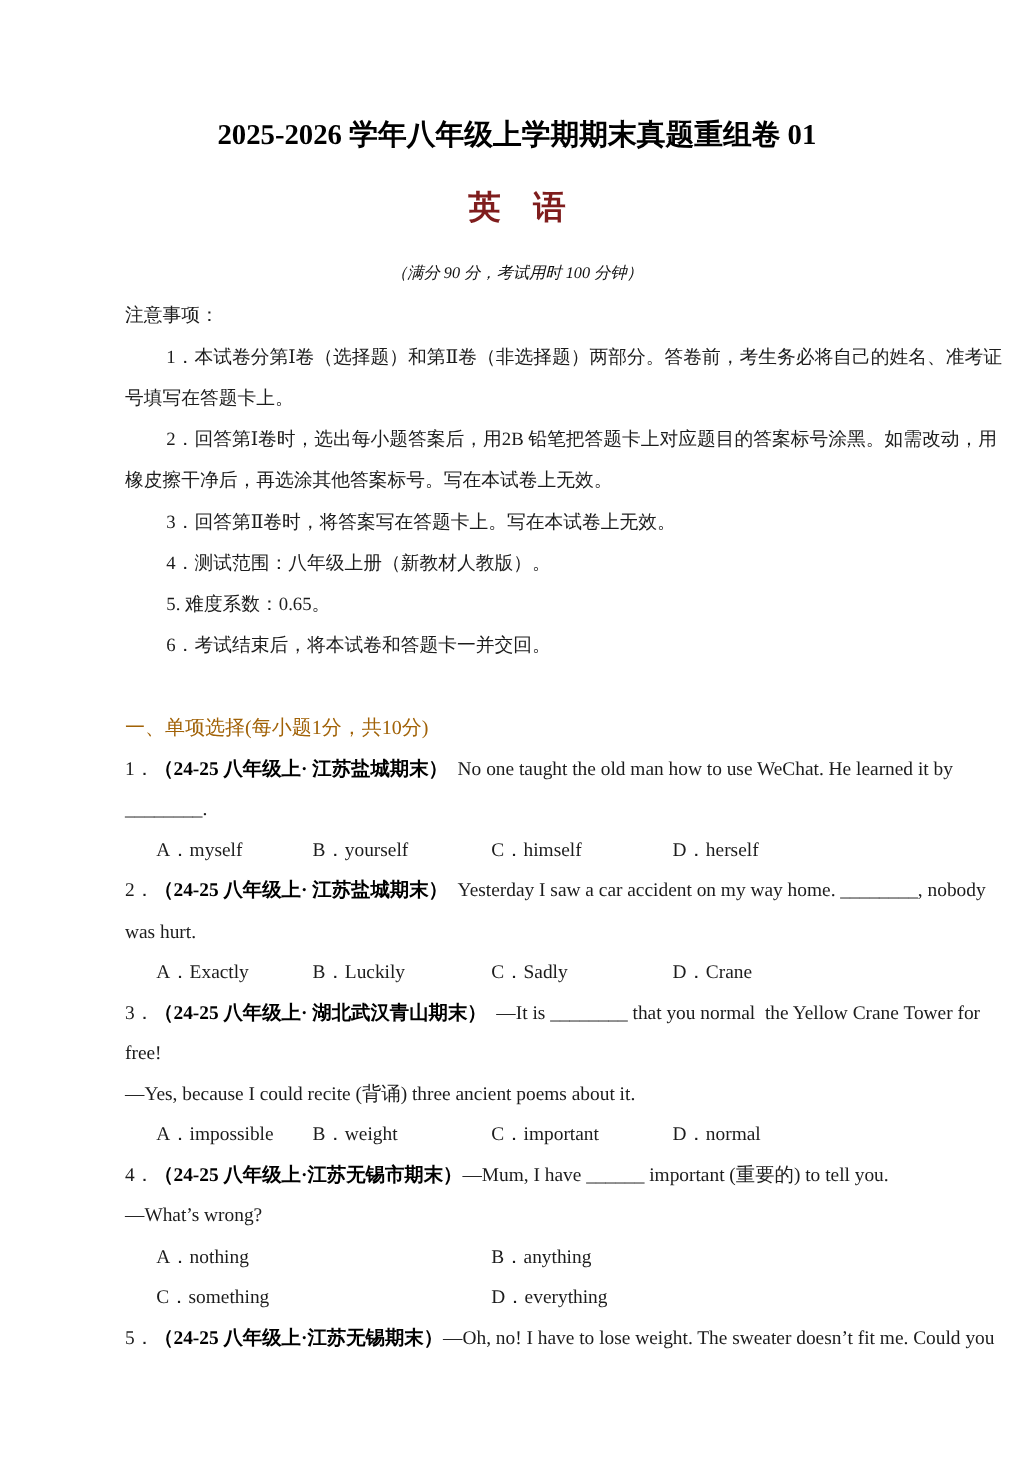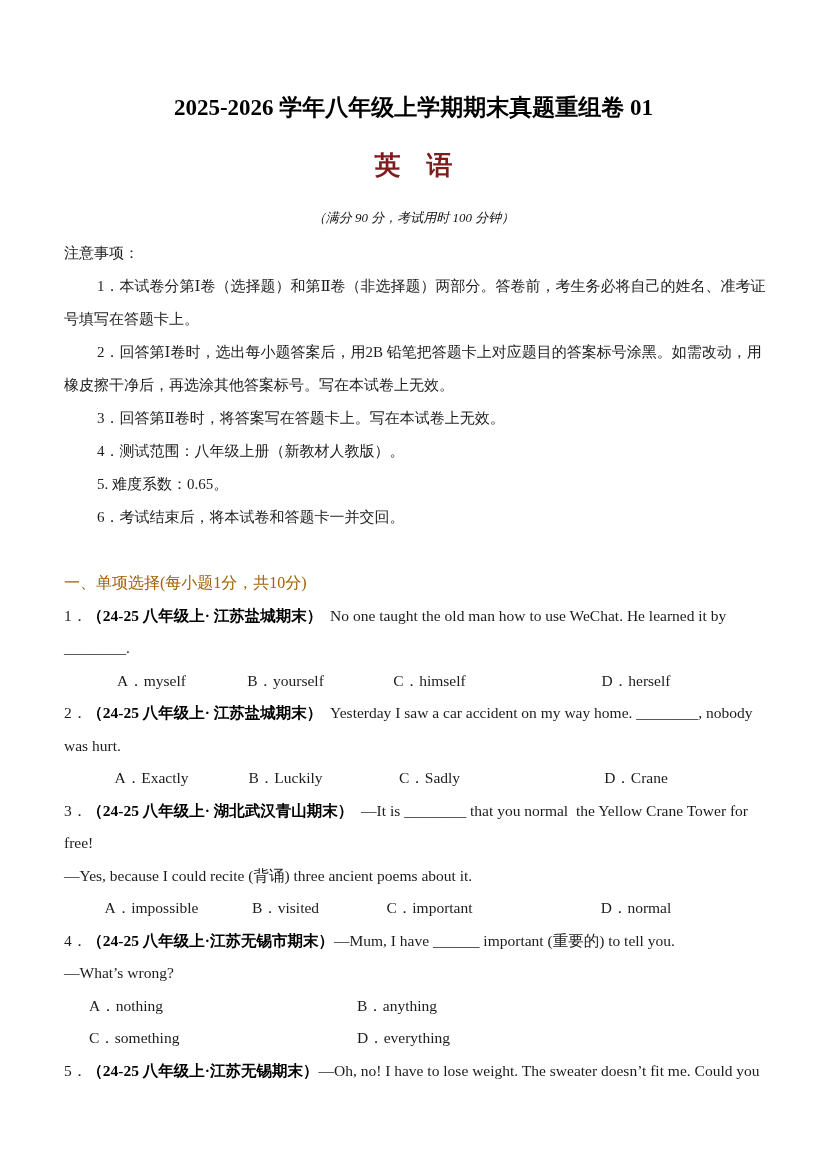--- a/index.html
+++ b/index.html
@@ -28,21 +28,21 @@
     color: #7f1d1d;
   }
   .paper-meta {
     margin: 24px 0 0 0;
     font-size: 13px;
     line-height: 20px;
     font-style: italic;
     color: #111;
   }
   .doc {
-    padding-left: 64px;
+    padding-left: 100px;
     padding-right: 57px;
   }
   .notices p {
     margin: 0;
     font-size: 15px;
     line-height: 33px;
     white-space: nowrap;
   }
   .notice-head { margin-top: 9px !important; }
   .ind { text-indent: 33px; }
@@ -61,21 +61,20 @@
     white-space: pre;
   }
   .q-tag { font-weight: bold; color: #000; font-family: Liberation Serif, serif; }
   .opts4 {
     display: grid;
     grid-template-columns: 125px 143px 145px auto;
     padding-left: 25px;
     font-size: 15.5px;
     line-height: 32.5px;
     white-space: pre;
-    text-align: center;
   }
   .opts2 {
     display: grid;
     grid-template-columns: 268px auto;
     padding-left: 25px;
     font-size: 15.5px;
     line-height: 32.5px;
     white-space: pre;
   }
 </style>
@@ -127,21 +126,21 @@
         <span>D．Crane</span>
       </div>
     </div>
 
     <div>
       <p><span>3．</span><span class="q-tag">（24-25 八年级上· 湖北武汉青山期末）</span><span>  —It is ________ that you normal  the Yellow Crane Tower for</span></p>
       <p>free!</p>
       <p>—Yes, because I could recite (背诵) three ancient poems about it.</p>
       <div class="opts4">
         <span>A．impossible</span>
-        <span>B．visited</span>
+        <span>B．weight</span>
         <span>C．important</span>
         <span>D．normal</span>
       </div>
     </div>
 
     <div>
       <p><span>4．</span><span class="q-tag">（24-25 八年级上·江苏无锡市期末）</span><span>—Mum, I have ______ important (重要的) to tell you.</span></p>
       <p>—What’s wrong?</p>
       <div class="opts2">
         <span>A．nothing</span>

